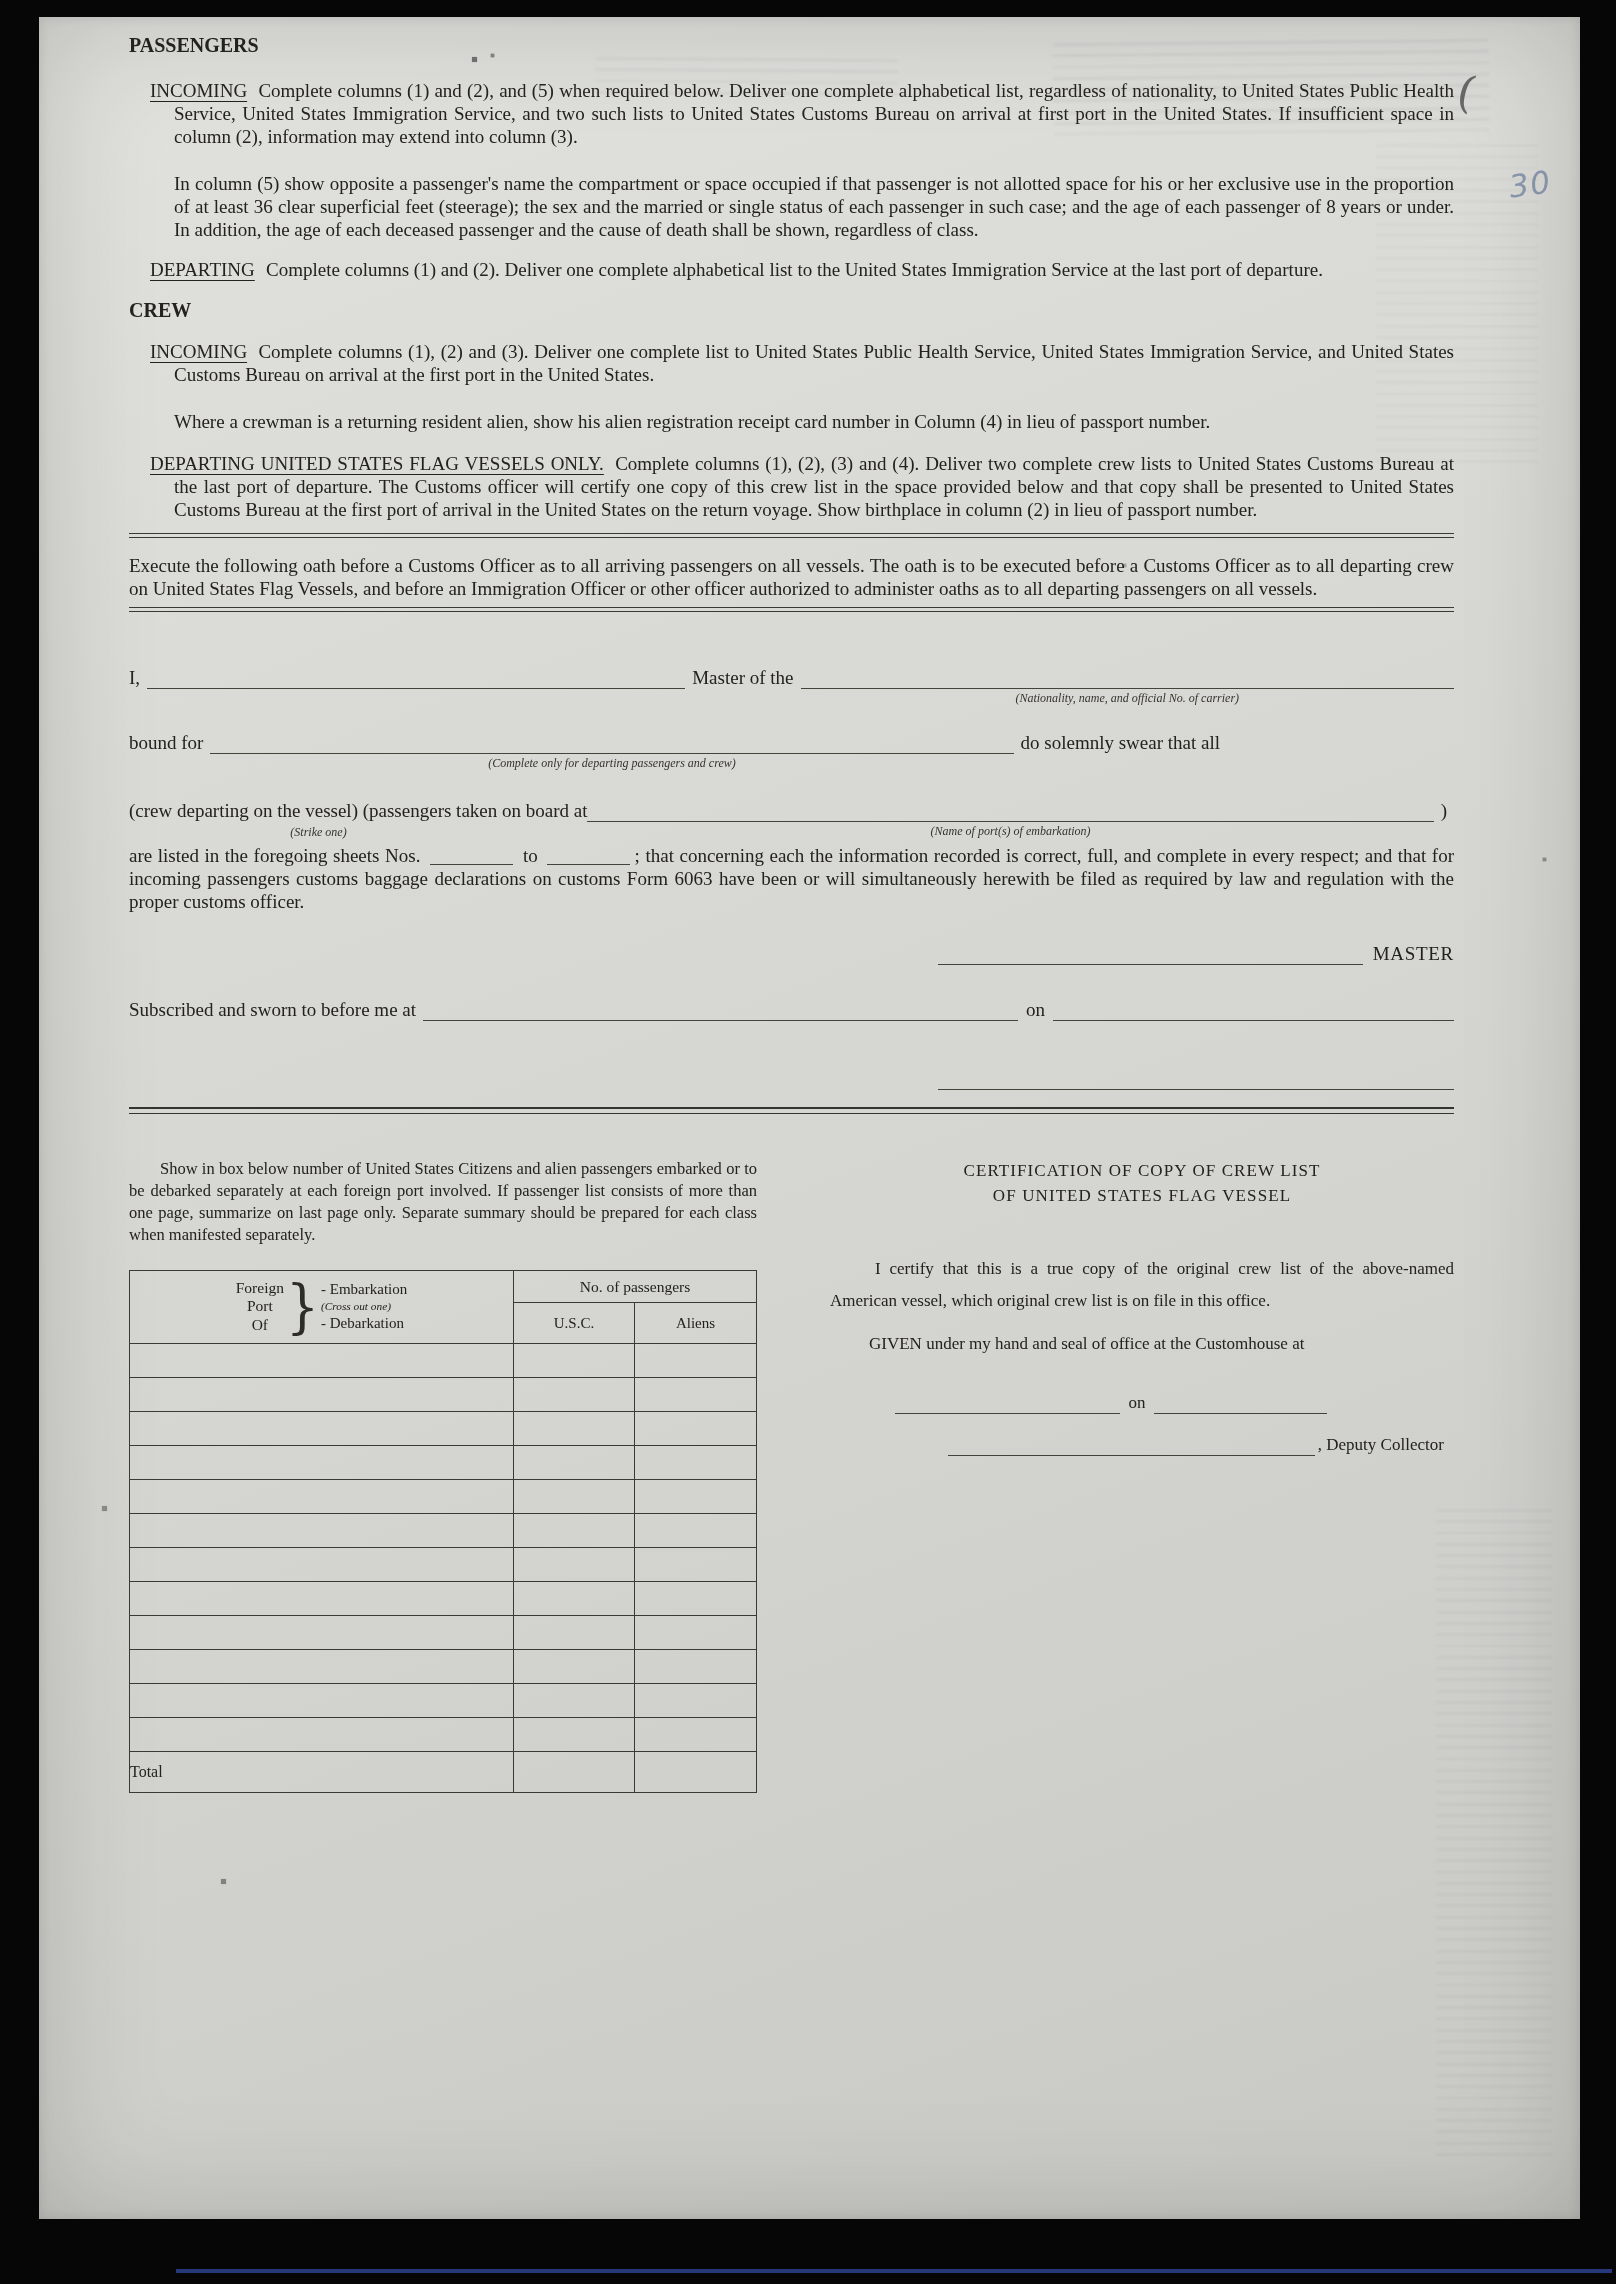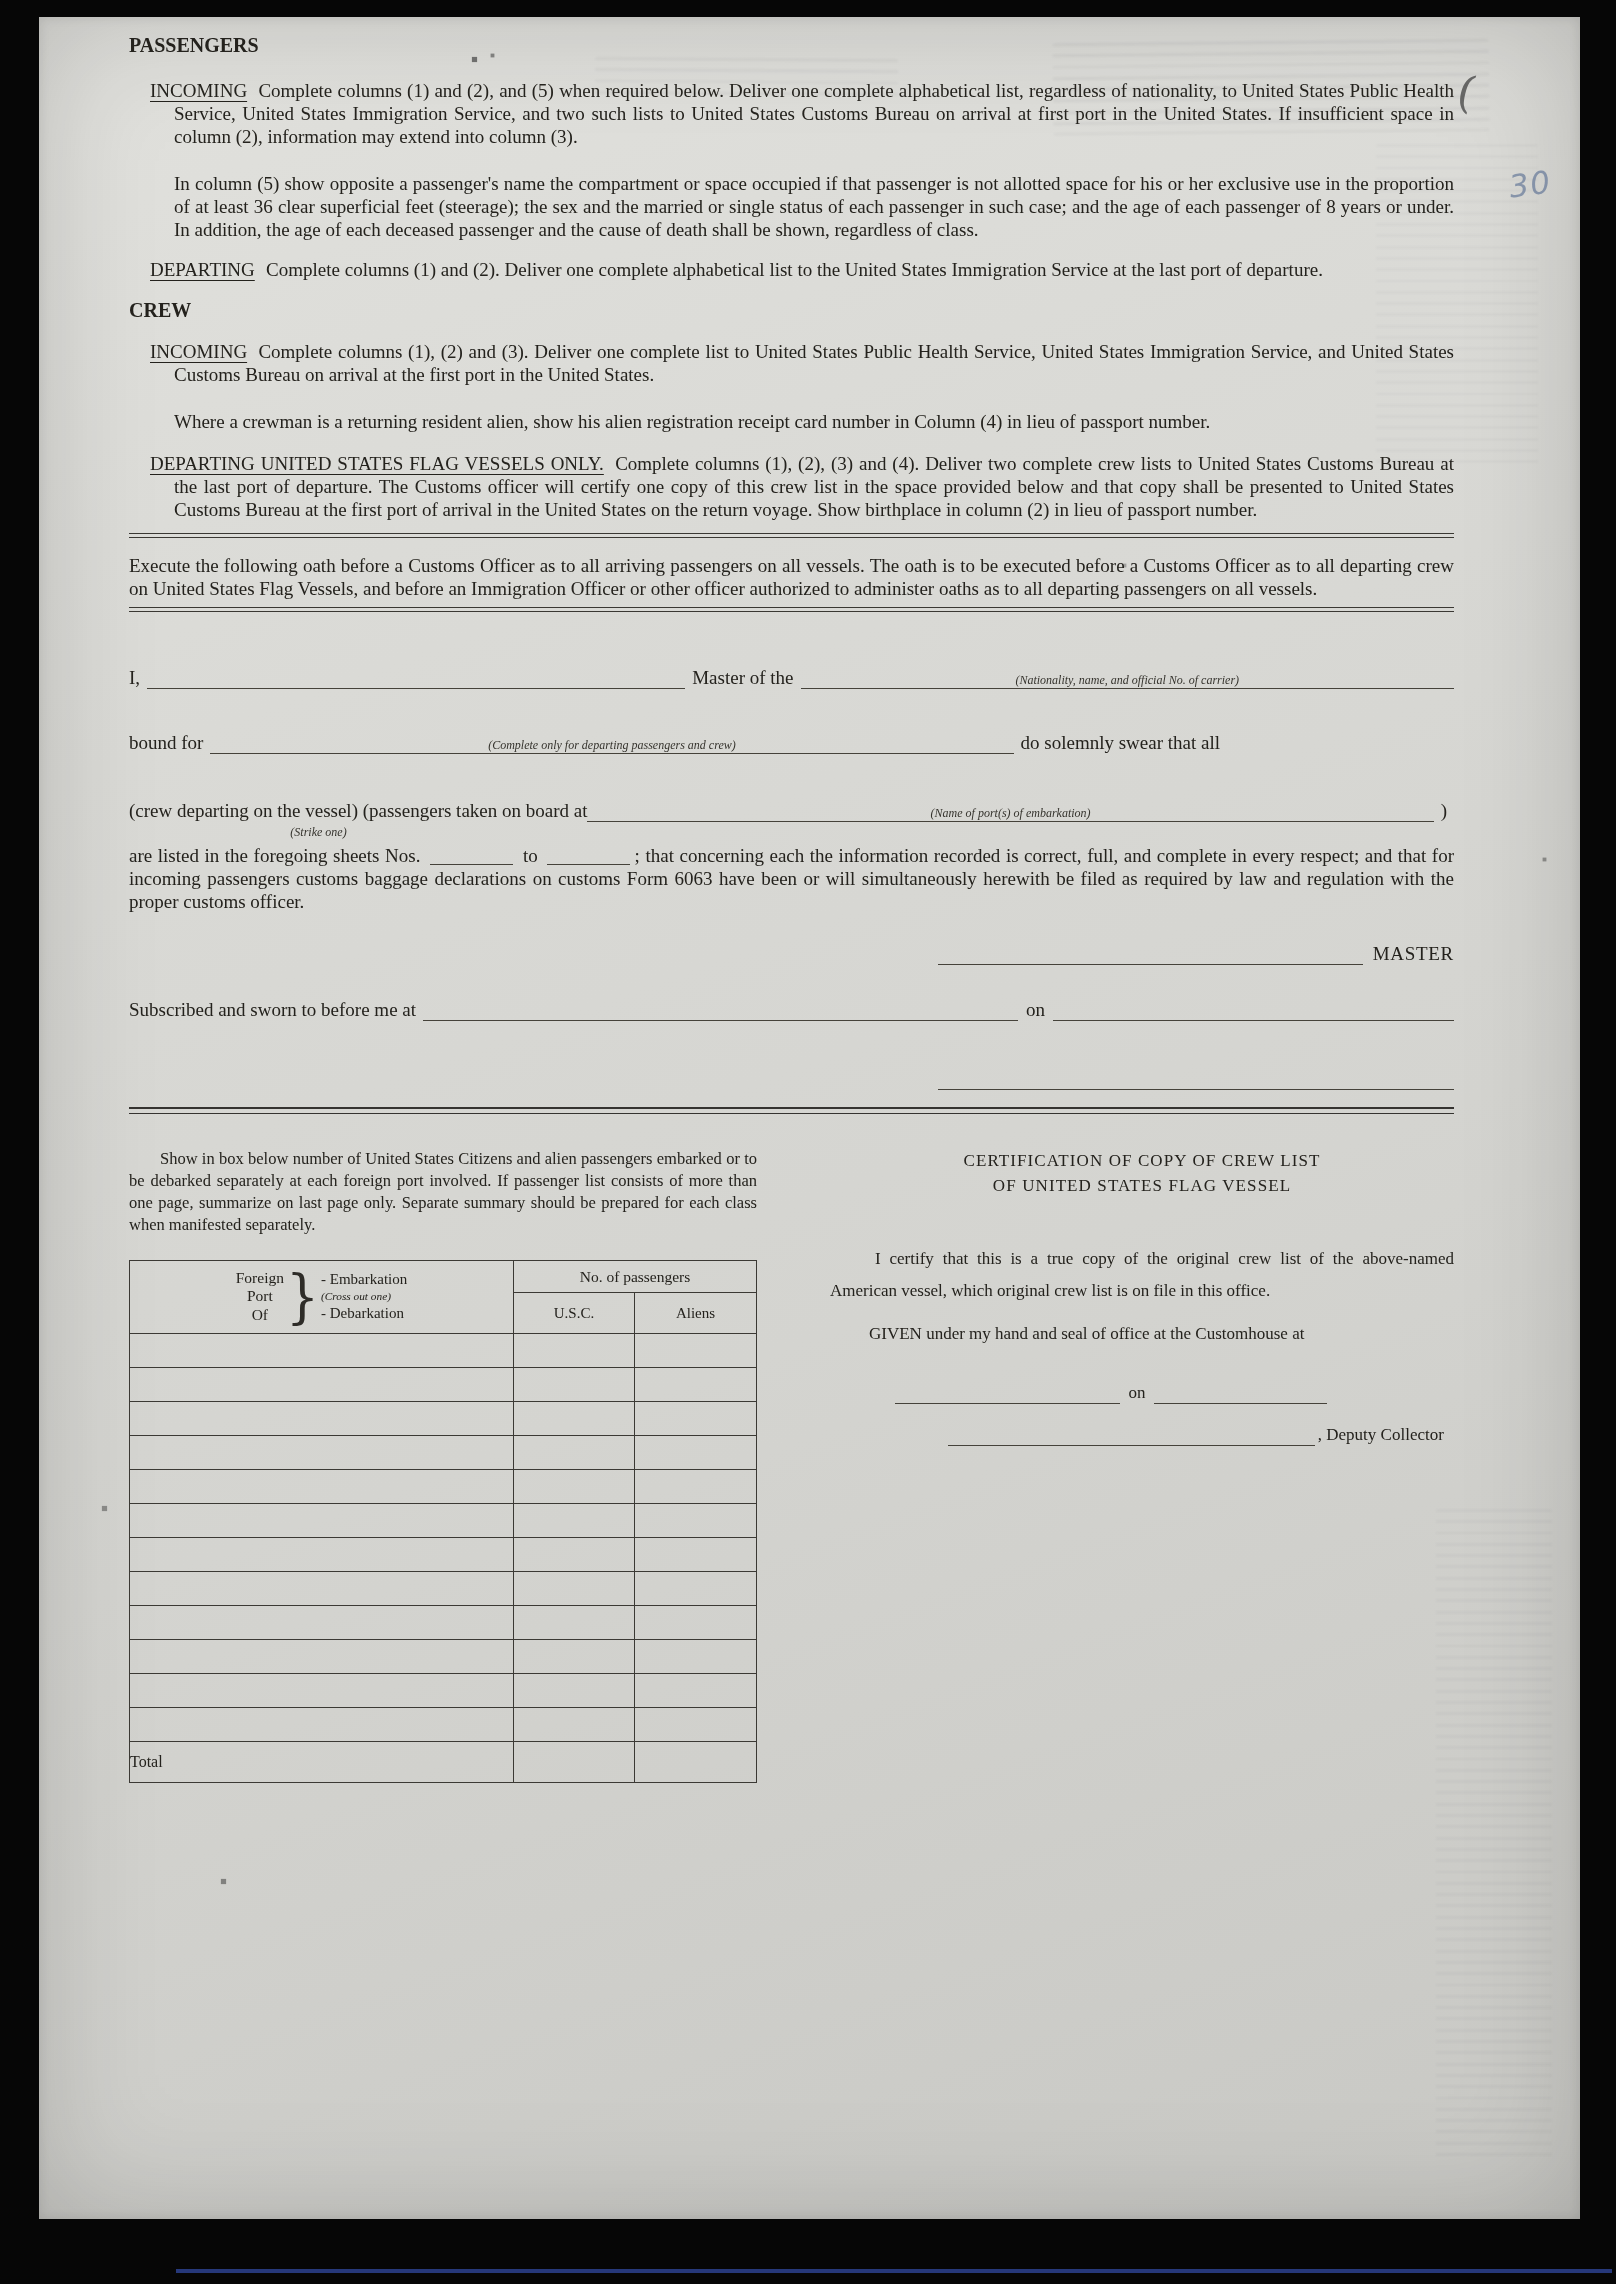--- a/index.html
+++ b/index.html
@@ -35,39 +35,39 @@
   .plabel { text-decoration:underline; text-underline-offset:3.5px; margin-right:11.3px; }
   .dline { height:5px; border-top:1.4px solid #3a3833; border-bottom:0.7px solid #3a3833; }
   .dline.top { margin-top:12.7px; }
   .dline.mid { margin-top:7px; }
   .dline.bottom { margin-top:17px; height:6.3px; border-top:2.1px solid #353330; border-bottom:1.4px solid #353330; }
   .oath { margin-top:15.5px; }
 
   .frow { display:flex; align-items:flex-end; }
   .frow .lbl { white-space:nowrap; }
   .blank { flex:1; border-bottom:1.4px solid #45423a; height:24px; position:relative; }
-  .cap { position:absolute; top:8px; left:0; width:100%; text-align:center;
+  .cap { position:absolute; top:26px; left:0; width:100%; text-align:center;
          font-size:12px; line-height:14px; font-style:italic; color:#35332d; text-indent:0; font-weight:400; }
   .phrase { position:relative; white-space:nowrap; }
   .phrase .cap { top:26px; left:84px; width:211px; }
   .r1 { margin-top:53px; }
   .r2 { margin-top:41px; width:1098px; }
   .r3 { margin-top:44px; }
   .r1 .lbl, .r2 .lbl, .r3 .lbl { padding:0 7px; }
   .r1 .lbl:first-child, .r2 .lbl:first-child { padding-left:0; }
   .p-listed { margin-top:22.5px; }
   .iblank { display:inline-block; width:83px; height:20px; border-bottom:1.4px solid #45423a; vertical-align:-2.8px; margin:0 4.2px; }
   .master-row { display:flex; align-items:flex-end; margin-left:809px; margin-top:28px; }
   .master-row .lbl { padding-left:10px; letter-spacing:0.7px; }
   .sub-row { margin-top:32px; }
   .sub-row .lbl { padding-right:7px; }
   .sub-row .lbl.on { padding:0 8.4px; }
   .sig-row { margin-left:809px; margin-top:45px; display:flex; }
 
-  .bottom { display:flex; margin-top:34px; text-align:left; }
+  .bottom { display:flex; margin-top:44px; text-align:left; }
   .sum-col { width:628px; }
   .sum-note { font-size:16.5px; line-height:22px; text-align:justify; text-indent:31px; }
   table.summary { margin-top:24px; width:628px; border-collapse:collapse; table-layout:fixed; }
   table.summary col.c1 { width:384px; }
   table.summary col.c2 { width:121px; }
   table.summary col.c3 { width:122px; }
   table.summary th, table.summary td { border:1.4px solid #3b3934; font-weight:400; padding:0; }
   .port-head { height:73px; vertical-align:middle; }
   .port-inner { display:flex; align-items:center; justify-content:center; gap:2px; }
   .port-words { text-align:center; font-size:15.5px; line-height:18.3px; }

